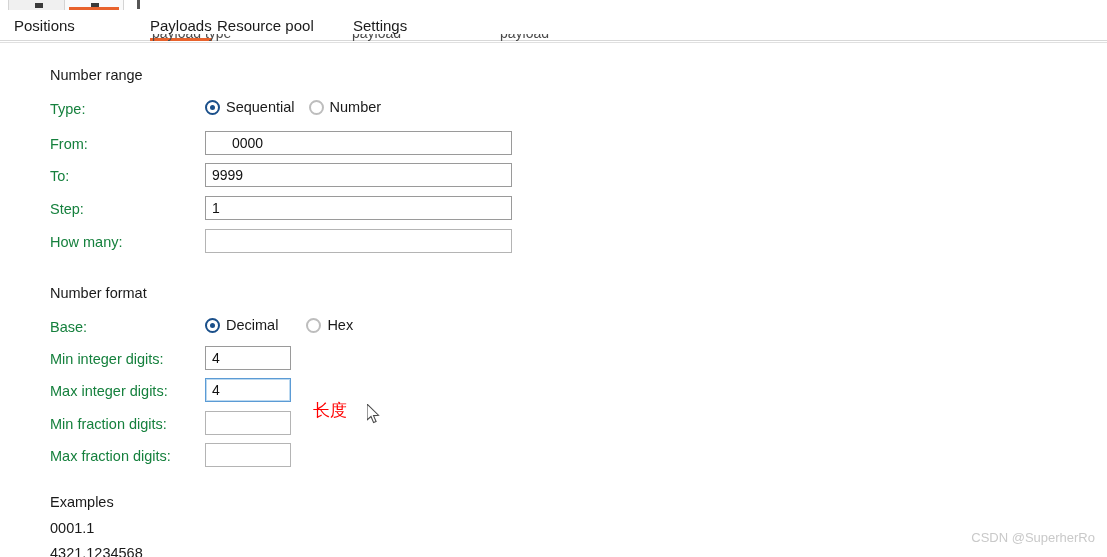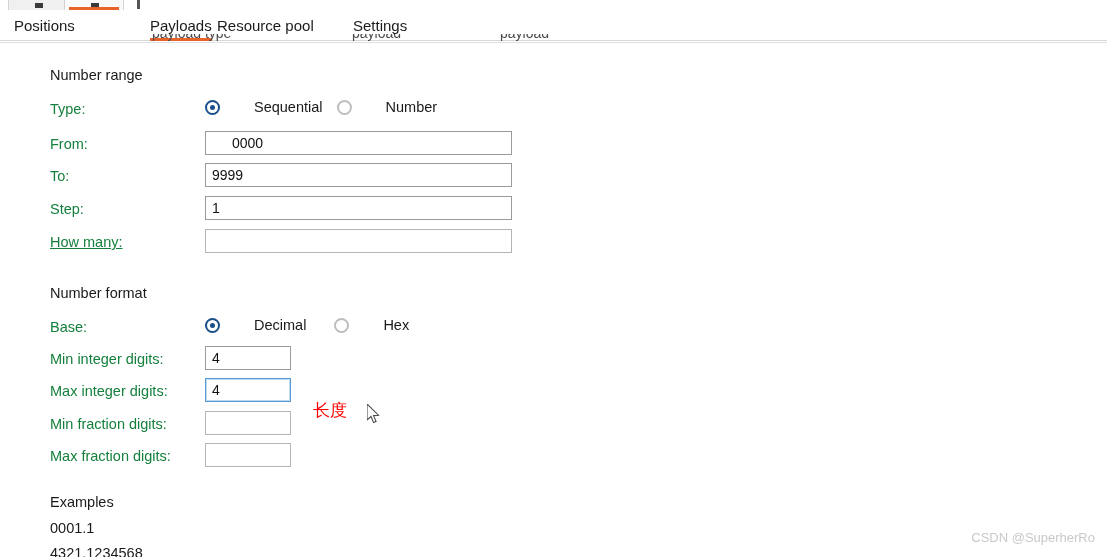--- a/index.html
+++ b/index.html
@@ -162,21 +162,20 @@
   .radio-group {
     position: absolute;
     display: flex;
     align-items: center;
   }
   .radio-item {
     display: flex;
     align-items: center;
     margin-right: 14px;
     cursor: default;
-    gap: 28px;
   }
   .radio-dot {
     position: relative;
     width: 15px; height: 15px;
     border-radius: 50%;
     border: 2px solid #bdbdbd;
     background: #ffffff;
     margin-right: 6px;
     flex: none;
   }
@@ -290,21 +289,21 @@
 
     <div class="field-label" style="top:92px;">From:</div>
     <input class="txtbox wide" style="top: 87px; padding-left: 26px;" type="text" value="0000">
 
     <div class="field-label" style="top:124px;">To:</div>
     <input class="txtbox wide" style="top: 119px;" type="text" value="9999">
 
     <div class="field-label" style="top:157px;">Step:</div>
     <input class="txtbox wide" style="top: 152px;" type="text" value="1">
 
-    <div class="field-label" style="top:190px;text-decoration:underline;">How many:</div>
+    <div class="field-label" style="top:190px;">How many:</div>
     <input class="txtbox wide empty" style="top: 185px;" type="text" placeholder="">
 
     <div class="section-title" style="top:241px;">Number format</div>
 
     <div class="field-label" style="top:275px;">Base:</div>
     <div class="radio-group" style="left:205px; top:273px;">
       <div class="radio-item" style="margin-right:28px;">
         <span class="radio-dot on"></span>
         <span class="radio-label">Decimal</span>
       </div>

